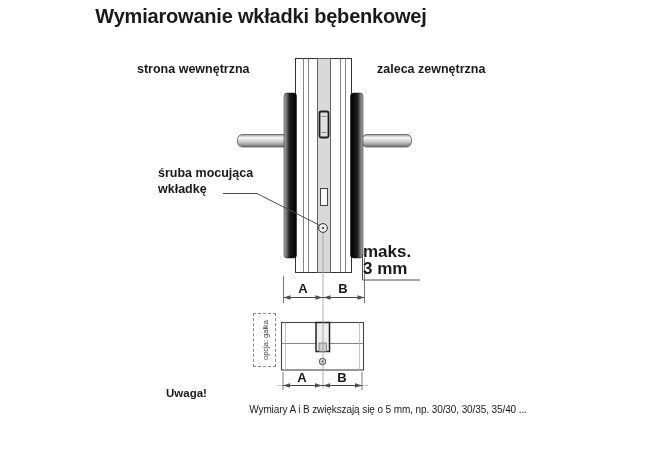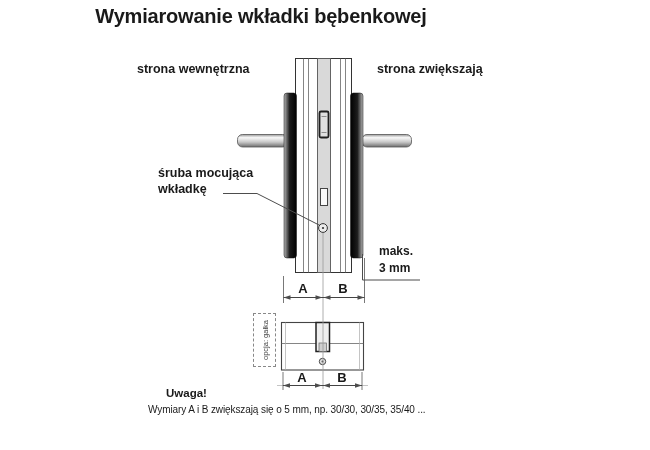--- a/index.html
+++ b/index.html
@@ -9,34 +9,34 @@
     overflow:hidden;
   }
   .title {
     position:absolute; top:5px; left:0; width:522px; text-align:center;
     font-size:20px; font-weight:bold; letter-spacing:-0.2px;
   }
   .svg-layer { position:absolute; left:0; top:0; }
   .lbl { position:absolute; font-weight:bold; line-height:16px; }
   .lbl-side { font-size:12.5px; }
   .lbl-screw { left:158px; top:165px; font-size:12.5px; }
-  .lbl-max { left:379px; top:243px; font-size:12px; line-height:17px; }
+  .lbl-max { left:363px; top:243px; font-size:17px; line-height:17px; }
   .dim-letter { position:absolute; width:16px; text-align:center; font-weight:bold; font-size:13px; }
   .knob-box {
     position:absolute; left:253px; top:313px; width:21px; height:52px;
     border:1px dashed #888;
   }
   .knob-box span {
     position:absolute; left:50%; top:50%;
     transform:translate(-50%,-50%) rotate(-90deg);
     font-size:7.5px; white-space:nowrap; color:#444;
   }
   .note { position:absolute; left:148px; top:387px; width:480px; }
   .note-heading { font-weight:bold; font-size:11.5px; margin:0 0 3px 0;padding-left:18px; }
-  .note-line { font-size:10px; line-height:16.4px; letter-spacing:-0.1px; white-space:pre-wrap; }
+  .note-line { font-size:10px; line-height:16.4px; letter-spacing:-0.1px; white-space:pre-wrap;text-align:center; }
   
   .ln   { stroke:var(--line,#4d4d4d); fill:none; stroke-width:1; }
   .thin { stroke:#666; fill:none; stroke-width:0.8; }
   .ext  { stroke:#555; fill:none; stroke-width:0.8; }
   .dim  { stroke:#444; fill:none; stroke-width:1; }
   .soft { stroke:#aaa; fill:none; stroke-width:0.7; }
   .arr  { fill:var(--line,#4d4d4d); stroke:none; }
 </style>
 </head>
 <body>
@@ -128,21 +128,21 @@
       <line class="ext" x1="362" y1="372" x2="362" y2="390"></line>
       <line class="dim" x1="283" y1="385.5" x2="362" y2="385.5"></line>
       <polygon class="arr" points="283,385.5 290,383.2 290,387.8"></polygon>
       <polygon class="arr" points="322,385.5 315,383.2 315,387.8"></polygon>
       <polygon class="arr" points="323,385.5 330,383.2 330,387.8"></polygon>
       <polygon class="arr" points="362,385.5 355,383.2 355,387.8"></polygon>
     </g>
   </svg>
 
   <div class="lbl lbl-side" style="left:137px; top:61px;">strona wewnętrzna</div>
-  <div class="lbl lbl-side" style="left:377px; top:61px;">strona zwiększają</div>
+  <div class="lbl lbl-side" style="left:377px; top:61px;">zaleca zewnętrzna</div>
 
   <div class="lbl lbl-screw">
     <div>śruba mocująca</div>
     <div>wkładkę</div>
   </div>
 
   <div class="lbl lbl-max">
     <div>maks.</div>
     <div>3 mm</div>
   </div>

